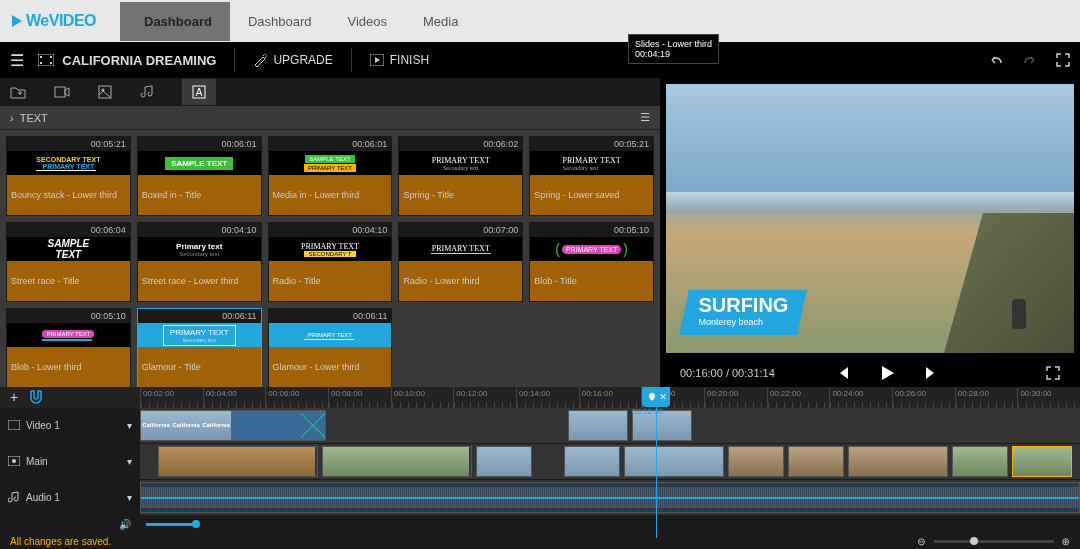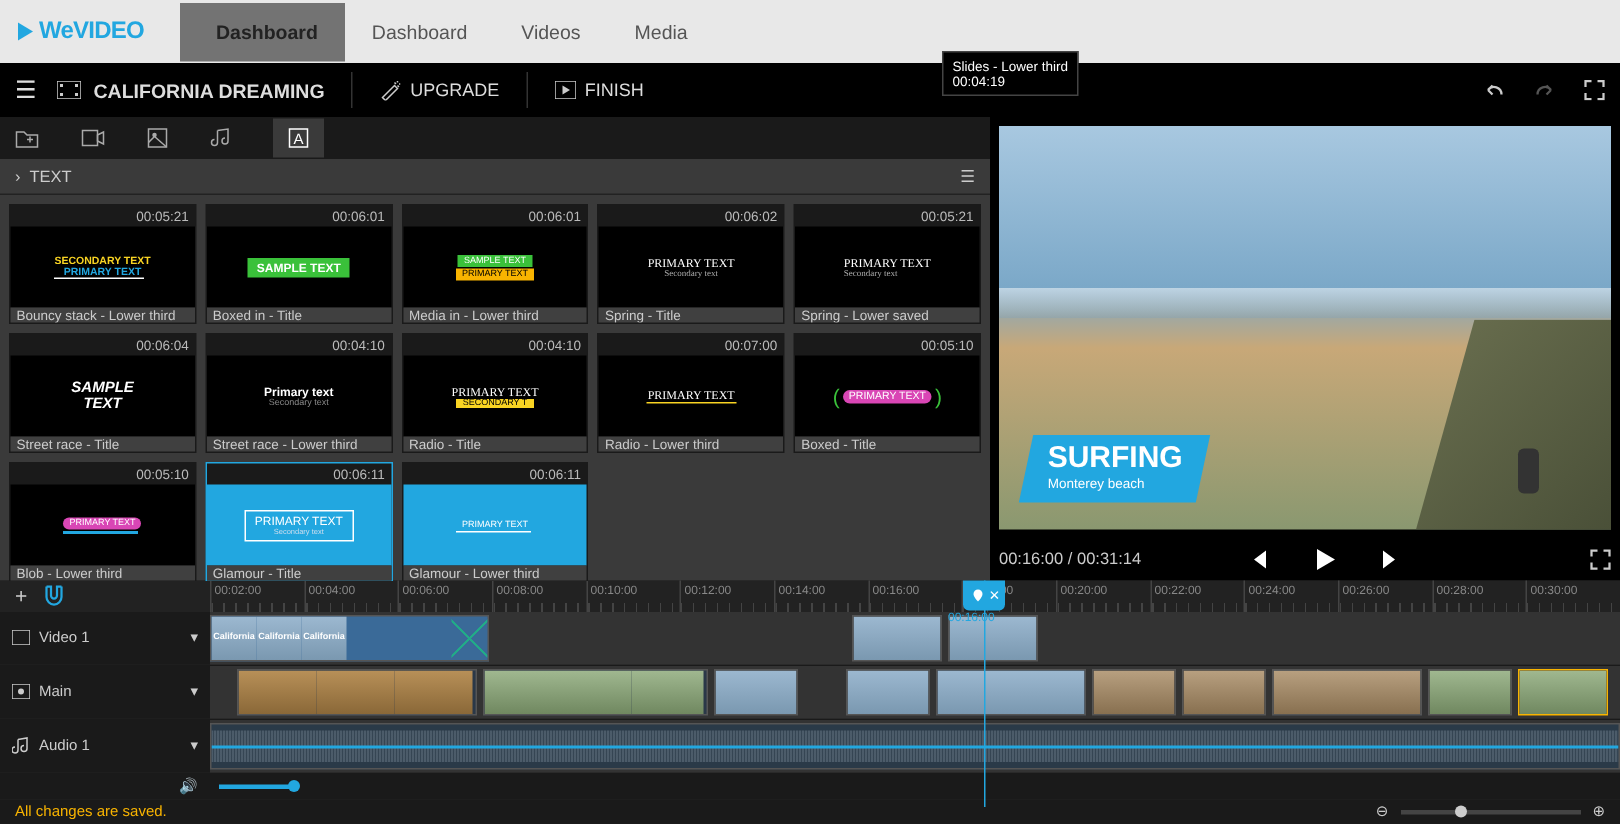--- a/index.html
+++ b/index.html
@@ -32,21 +32,21 @@
 .lib-tabs { height: 28px; background: #1a1a1a; display: flex; align-items: center; padding: 0 10px; gap: 28px; }
 .lib-tab { cursor: pointer; color: #aaa; }
 .lib-tab.active { background: #3a3a3a; padding: 6px 10px; color: #fff; }
 .lib-header { height: 24px; display: flex; align-items: center; padding: 0 10px; font-size: 11px; color: #ccc; border-bottom: 1px solid #222; }
 .lib-header .listview { margin-left: auto; cursor: pointer; }
 .lib-grid { flex: 1; overflow: auto; padding: 6px; display: grid; grid-template-columns: repeat(5, 1fr); gap: 6px; }
 .thumb { background: #1a1a1a; height: 80px; display: flex; flex-direction: column; cursor: pointer; border: 1px solid transparent; }
 .thumb.selected { border: 1px solid #22a7e0; }
 .thumb-dur { text-align: right; font-size: 9px; color: #bbb; padding: 2px 4px; }
 .thumb-preview { flex: 1; display: flex; align-items: center; justify-content: center; font-size: 8px; padding: 0 4px; text-align: center; overflow: hidden; }
-.thumb-label { font-size: 9px; color: #ccc; padding: 0 4px; background: #404040; white-space: nowrap; overflow: hidden; text-overflow: ellipsis; }
+.thumb-label { font-size: 9px; color: #ccc; padding: 15px 4px; background: #a16207; white-space: nowrap; overflow: hidden; text-overflow: ellipsis; }
 
 
 .tp-bouncy { font-weight: bold; font-size: 7px; }
 .tp-bouncy .l1 { color: #f9d423; }
 .tp-bouncy .l2 { color: #22a7e0; }
 .tp-boxed { background: #3ac13a; color: #fff; padding: 2px 6px; font-size: 8px; font-weight: bold; }
 .tp-boxedlt { display:flex; flex-direction:column; align-items:center; gap:1px; }
 .tp-boxedlt .b1 { background:#3ac13a; color:#fff; padding:1px 4px; font-size:6px; }
 .tp-boxedlt .b2 { background:#f9b400; color:#000; padding:1px 4px; font-size:6px; }
 .tp-spring { color: #fff; font-family: serif; font-size: 8px; }
@@ -76,21 +76,21 @@
 .ocean1 { position:absolute; top:40%; left:0; right:0; height:20px; background: linear-gradient(180deg, rgba(255,255,255,0.5), rgba(120,160,190,0.3)); }
 .cliff { position:absolute; right:0; bottom:0; width:130px; height:140px; background: linear-gradient(135deg,#6b7050,#4a5038); clip-path: polygon(30% 0, 100% 0, 100% 100%, 0 100%); }
 .surfer { position:absolute; right:48px; bottom:24px; width:14px; height:30px; background:#333; border-radius:4px; }
 .title-overlay { position:absolute; left:18px; bottom:18px; }
 .title-banner { background:#22a7e0; transform: skewX(-12deg); padding: 4px 14px 8px 14px; }
 .title-banner > div { transform: skewX(12deg); }
 .title-main { color:#fff; font-weight:bold; font-size:20px; font-family: 'Arial Black', sans-serif; }
 .title-sub { color:#fff; font-size:9px; }
 .yellow-tri { position:absolute; left:-20px; bottom:-4px; width:200px; height:30px; background:#f9b400; transform: skewX(-12deg); z-index:-1; }
 
-.preview-controls { display:flex; align-items:center; padding: 4px 6px; gap: 14px; color:#ccc; font-size:11px; }
+.preview-controls { display:flex; align-items:center; padding: 4px 20px; gap: 14px; color:#ccc; font-size:11px; }
 .preview-controls .pc-center { margin: 0 auto; display:flex; gap:26px; align-items:center; }
 .play-btn { cursor:pointer; }
 .fullscreen { margin-left:auto; cursor:pointer; }
 
 
 .timeline { flex: 1; background: #2a2a2a; display:flex; flex-direction:column; height: 162px; }
 .ruler { height: 30px; background: #222; display:flex; position:relative; }
 .ruler-left { width: 140px; display:flex; align-items:center; padding: 0 10px; gap:10px; }
 .ruler-ticks { flex:1; position:relative; display:flex; }
 .tick { flex:1; border-left:1px solid #444; font-size:8px; color:#888; padding:2px 2px; position:relative; }
@@ -317,21 +317,21 @@
         </div>
         <div class="thumb">
           <div class="thumb-dur">00:05:10</div>
     <div class="thumb-preview" style="background:#000">
             <div class="tp-blob">
               <span class="paren">(</span>
               <span class="bt">PRIMARY TEXT</span>
               <span class="paren">)</span>
             </div>
           </div>
-    <div class="thumb-label">Boxed - Title</div>
+    <div class="thumb-label">Blob - Title</div>
         </div>
         <div class="thumb">
           <div class="thumb-dur">00:05:10</div>
     <div class="thumb-preview" style="background:#000">
             <div class="tp-bloblt">
               <div class="bb">PRIMARY TEXT</div>
               <div class="bl"></div>
             </div>
           </div>
     <div class="thumb-label">Blob - Lower third</div>

